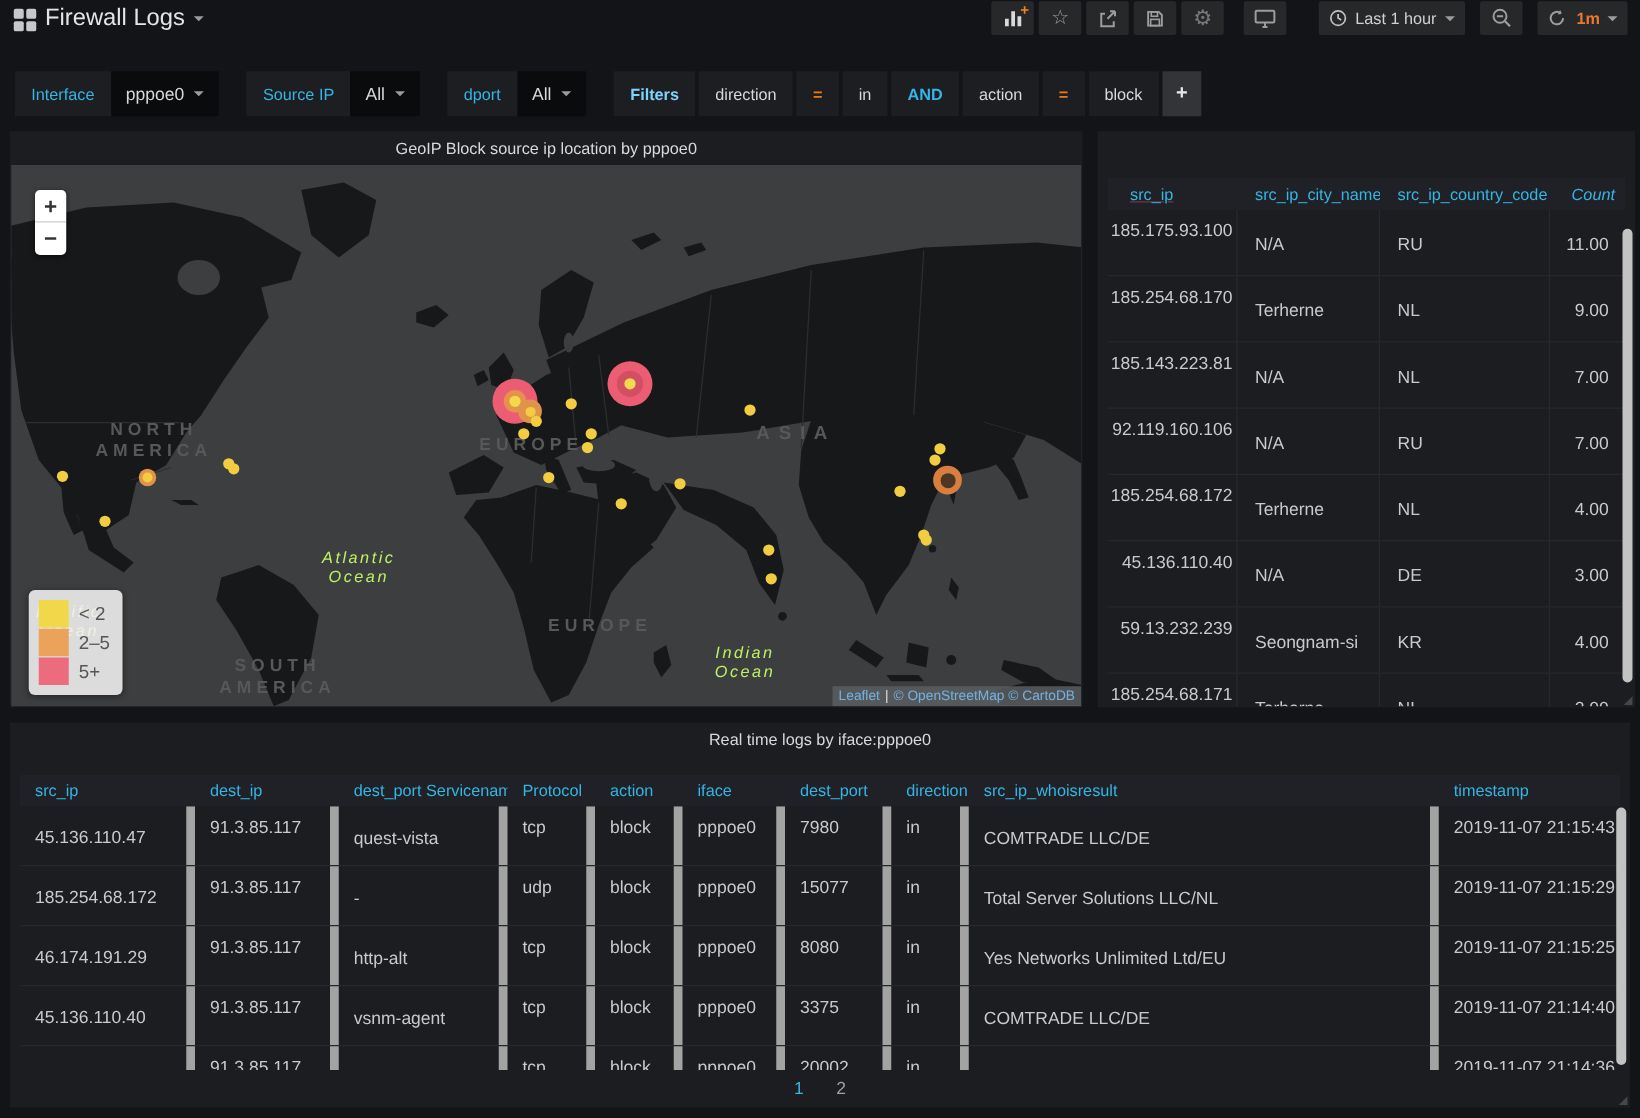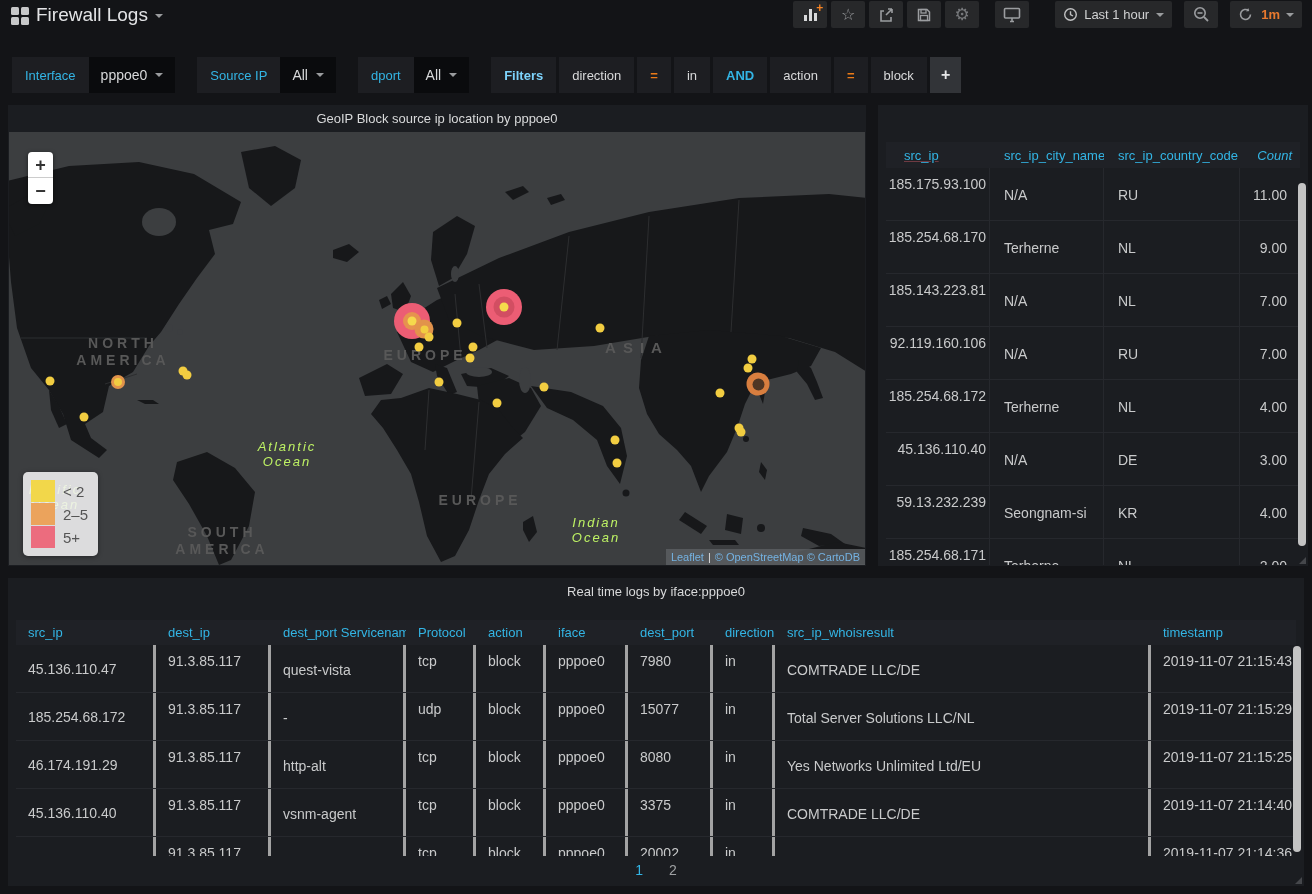--- a/index.html
+++ b/index.html
@@ -115,21 +115,21 @@
   #top-ip-scroll { right:2px; top:78px; bottom:20px; }
 
   
   #logs-panel { left:8px; top:578px; width:1296px; height:308px; }
   .ltable { position:absolute; left:8px; right:8px; top:42px; bottom:30px; overflow:hidden; }
   .logs-grid { display:grid; grid-template-columns:140px 115px 135px 70px 70px 82px 85px 62px 376px 1fr; }
   .logs-head { height:25px; background:#1f2126; align-items:center; font-size:13px; color:#33b5e5; }
   .logs-head > div { padding-left:12px; overflow:hidden; white-space:nowrap; }
   .logs-body { position:absolute; top:25px; left:0; right:0; bottom:0; overflow:hidden; }
   .logs-body .trow { height:48px; border-bottom:1px solid #26282d; font-size:14px; color:#c9cacb; }
-  .logs-body .trow > div { border-right:3px solid #a3a3a3; overflow:hidden; white-space:nowrap; }
+  .logs-body .trow > div { border-right:7px solid #a3a3a3; overflow:hidden; white-space:nowrap; }
   .logs-body .trow > div:last-child { border-right:none; }
   .lc0 { padding:16px 0 0 12px; } .lc1 { padding:8px 0 0 12px; } .lc2 { padding:17px 0 0 12px; }
   .lc3 { padding:8px 0 0 12px; }  .lc4 { padding:8px 0 0 12px; } .lc5 { padding:8px 0 0 12px; }
   .lc6 { padding:8px 0 0 12px; }  .lc7 { padding:8px 0 0 12px; } .lc8 { padding:17px 0 0 12px; }
   .lc9 { padding:8px 0 0 12px; }
   #logs-scroll { right:3px; top:68px; height:206px; }
   .pagination { position:absolute; left:0; right:0; bottom:8px; display:flex; justify-content:center; gap:26px;
                 font-size:14px; }
   .page-num { color:#9fa1a3; cursor:pointer; }
   .page-num.active { color:#33b5e5; }

